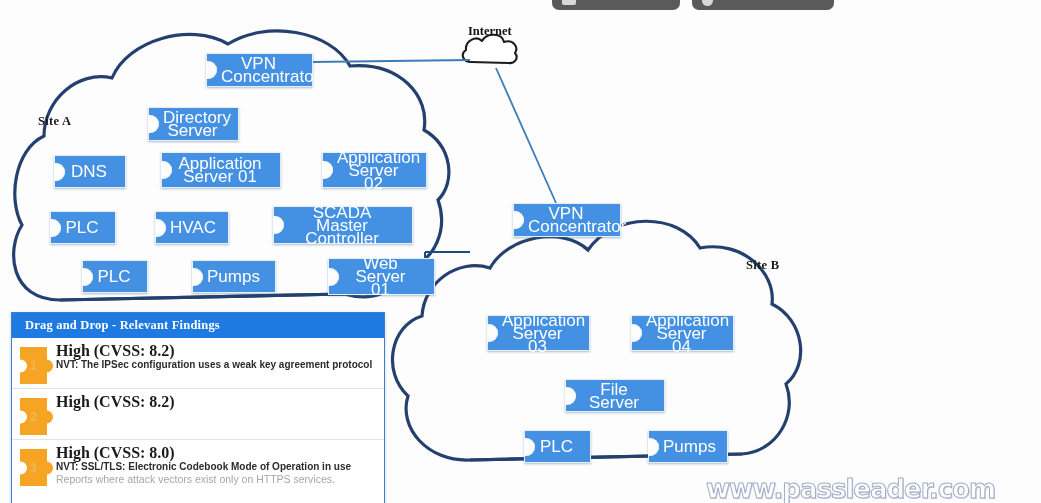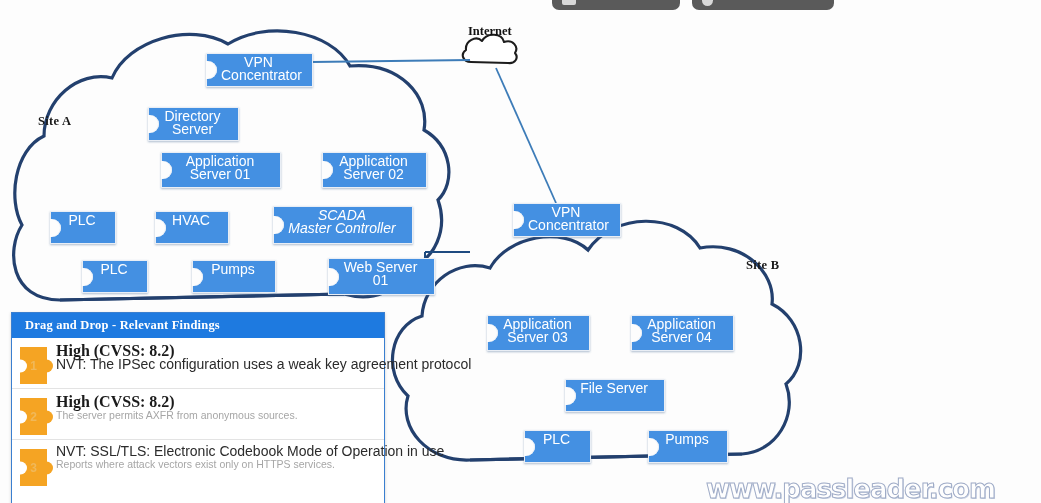--- a/index.html
+++ b/index.html
@@ -21,24 +21,24 @@
   #topbtn1{left:552px;width:128px;}
   #topbtn2{left:692px;width:142px;}
   .topbtn .gl{position:absolute;left:10px;top:12px;width:14px;height:9px;background:#d8d8d8;border-radius:2px;}
   .topbtn .gl.circ{border-radius:50%;width:11px;height:11px;top:11px;}
 
   
   .node{
     position:absolute;
     background:#4490e2;
     color:#ffffff;
-    font-size:14px;
+    font-size:17px;
     line-height:13px;
     text-align:center;
-    display:flex;align-items:flex-start;justify-content:center;
+    display:flex;align-items:center;justify-content:center;
     box-sizing:border-box;
     padding:2px 16px 2px 14px;
     box-shadow:0 1px 2px rgba(80,110,150,.45);
     border:1px solid #e9eef5;
   }
   .node .nl{display:block;width:100%;}
   
   .node:before{
     content:"";position:absolute;left:-1px;top:50%;transform:translateY(-50%);
     width:11px;height:18px;
@@ -88,21 +88,21 @@
     width:7px;height:13px;background:#ffffff;border-radius:0 7px 7px 0;
   }
   .badge:after{ 
     content:"";position:absolute;right:-6px;top:50%;transform:translateY(-50%);
     width:12px;height:13px;background:#f5a423;border-radius:0 7px 7px 0;
   }
   .badge span{position:relative;z-index:2;}
   .f-text{flex:1 1 auto;min-width:0;}
   .f-title{font-size:16px;font-weight:bold;color:#1b1b1b;line-height:15px;
            font-family:"Liberation Serif", serif;}
-  .f-nvt{font-size:14px;color:#2b2b2b;line-height:13px;white-space:nowrap;}
+  .f-nvt{font-size:10px;color:#2b2b2b;line-height:13px;white-space:nowrap;font-weight:bold;}
   .f-desc{font-size:10.5px;color:#a6a6a6;line-height:13px;white-space:nowrap;}
 
   
   #watermark{
     position:absolute;left:706px;top:474px;
     font-family:"DejaVu Sans", sans-serif;
     font-size:26px;font-weight:bold;letter-spacing:-1px;
     color:#ffffff;
     -webkit-text-stroke:1px #9aa7c4;
     text-shadow:1px 1px 0 #c9d2e4;
@@ -171,40 +171,43 @@
   <div class="node" style="left:206px;top:53px;width:107px;height:34px;">
     <span class="nl"><span>VPN</span><br>
     <span>Concentrator</span></span>
   </div>
 
   <div class="node" style="left:148px;top:107px;width:91px;height:34px;">
     <span class="nl"><span>Directory</span><br>
     <span>Server</span></span>
   </div>
 
+  <div class="node" style="left:54px;top:155px;width:72px;height:33px;">
+    <span class="nl">DNS</span>
+  </div>
 
   <div class="node" style="left:161px;top:152px;width:120px;height:36px;">
     <span class="nl"><span>Application</span><br>
     <span>Server 01</span></span>
   </div>
 
   <div class="node" style="left:322px;top:152px;width:105px;height:36px;">
     <span class="nl"><span>Application</span><br>
     <span>Server 02</span></span>
   </div>
 
   <div class="node" style="left:50px;top:211px;width:66px;height:33px;">
     <span class="nl">PLC</span>
   </div>
 
   <div class="node" style="left:155px;top:211px;width:74px;height:33px;">
     <span class="nl">HVAC</span>
   </div>
 
-  <div class="node" style="left:273px;top:206px;width:140px;height:38px;font-style:italic;">
+  <div class="node" style="left:273px;top:206px;width:140px;height:38px;">
     <span class="nl"><span>SCADA</span><br>
     <span>Master Controller</span></span>
   </div>
 
   <div class="node" style="left:82px;top:260px;width:66px;height:33px;">
     <span class="nl">PLC</span>
   </div>
 
   <div class="node" style="left:192px;top:260px;width:84px;height:33px;">
     <span class="nl">Pumps</span>
@@ -254,29 +257,29 @@
         <div class="f-nvt">NVT: The IPSec configuration uses a weak key agreement protocol</div>
       </div>
     </div>
 
     <div class="finding">
       <div class="badge">
         <span>2</span>
       </div>
       <div class="f-text">
         <div class="f-title">High (CVSS: 8.2)</div>
-        <div class="f-desc">The server permits AXFR from anonymous sources.</div>
       </div>
     </div>
 
     <div class="finding">
       <div class="badge">
         <span>3</span>
       </div>
       <div class="f-text">
+        <div class="f-title">High (CVSS: 8.0)</div>
         <div class="f-nvt">NVT: SSL/TLS: Electronic Codebook Mode of Operation in use</div>
         <div class="f-desc">Reports where attack vectors exist only on HTTPS services.</div>
       </div>
     </div>
   </div>
 
   <div id="watermark">www.passleader.com</div>
 
 </div>
 

